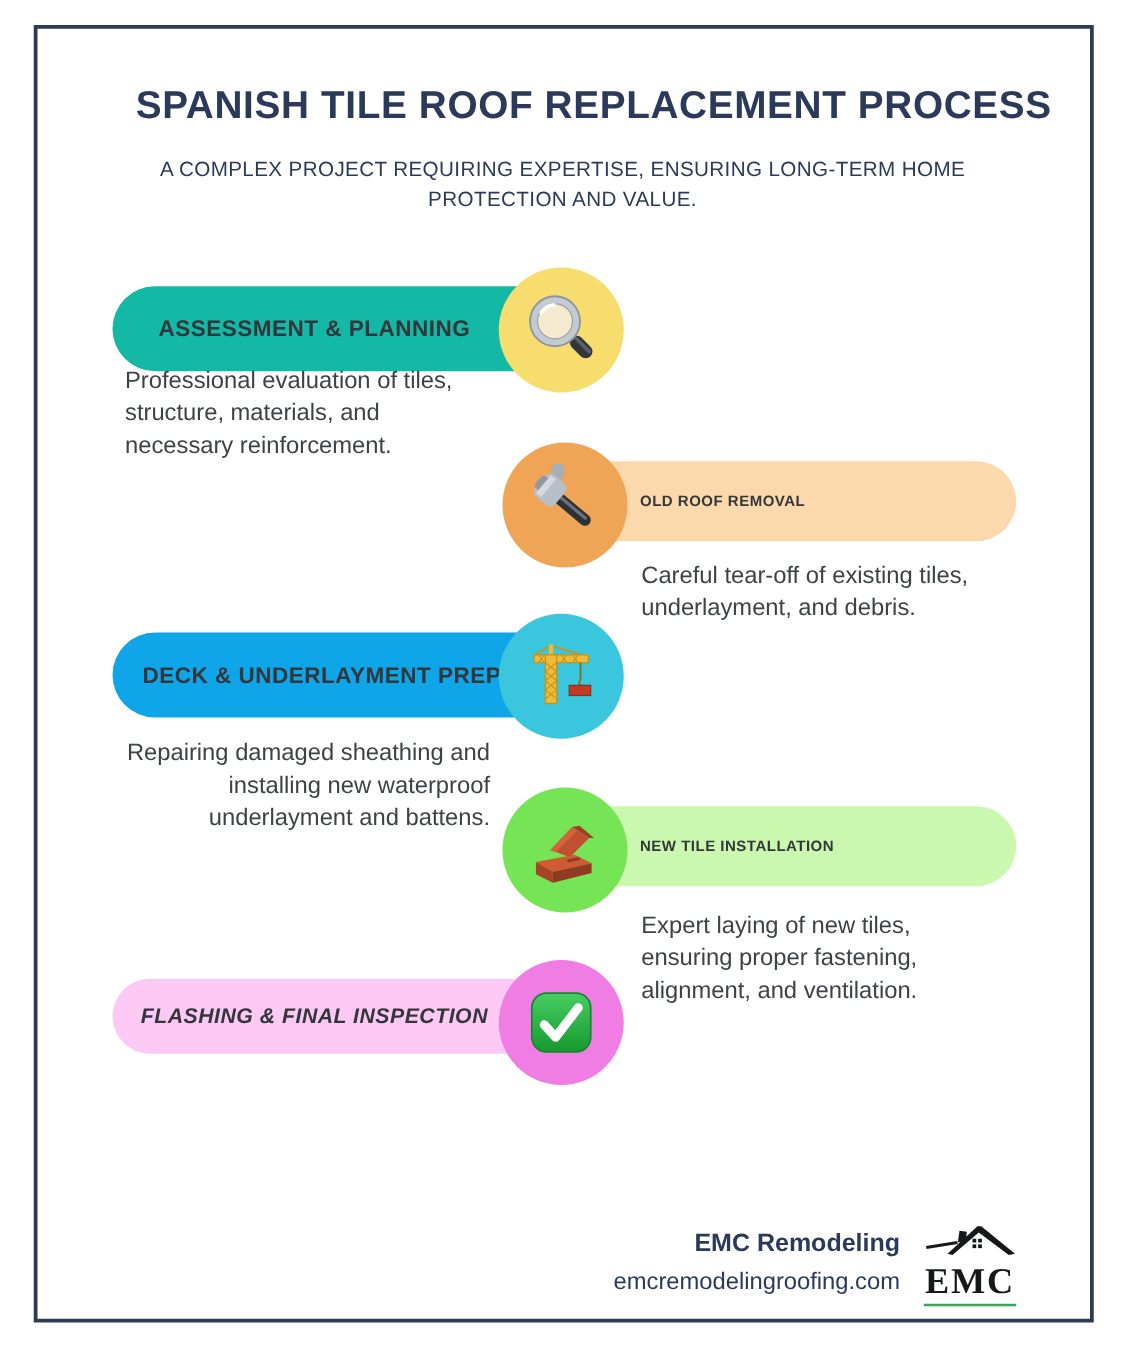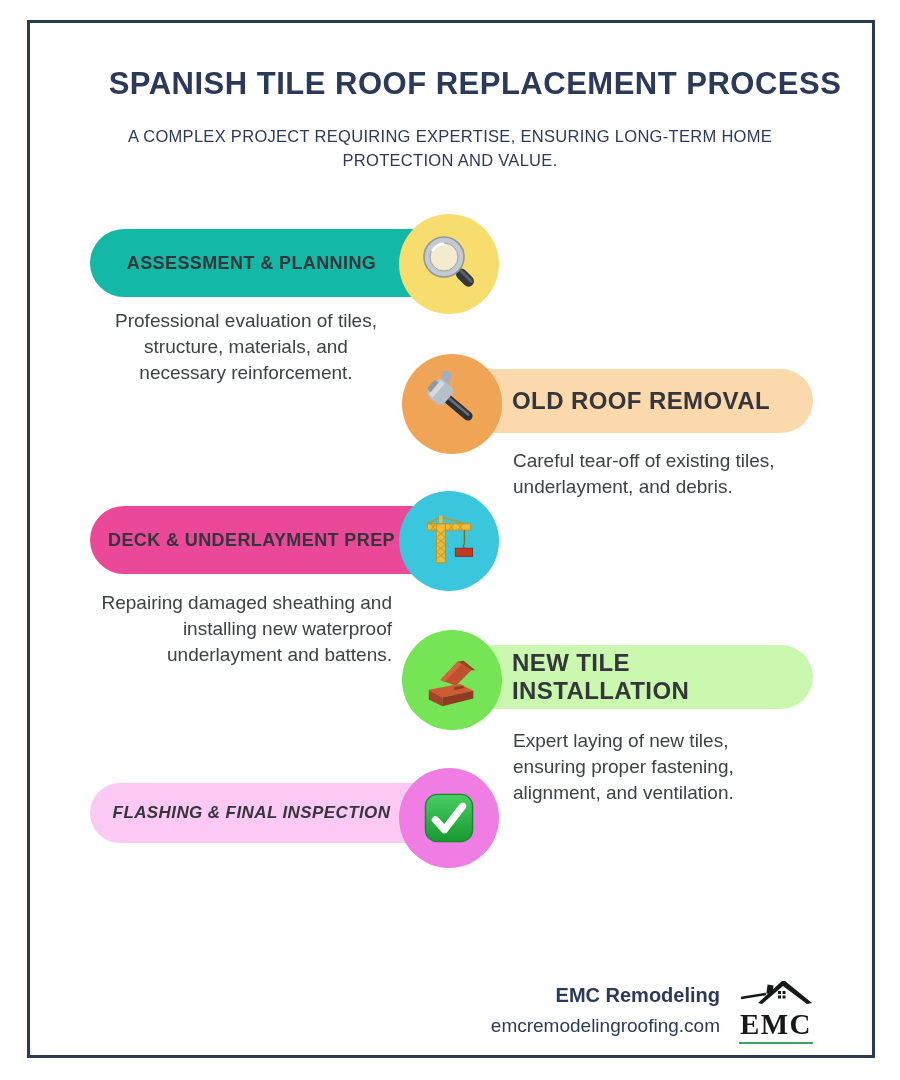--- a/index.html
+++ b/index.html
@@ -33,22 +33,22 @@
   }
   .desc{
     position:absolute;font-size:19px;line-height:26px;color:#3F4245;margin:0;
   }
   
   .p1{left:90px;top:229px;width:385px;height:68px;}  .c1{left:399px;top:214px;}
   .p2{left:458px;top:369px;width:355px;height:64px;} .c2{left:402px;top:354px;}
   .p3{left:90px;top:506px;width:385px;height:68px;}  .c3{left:399px;top:491px;}
   .p4{left:458px;top:645px;width:355px;height:64px;} .c4{left:402px;top:630px;}
   .p5{left:90px;top:783px;width:385px;height:60px;font-style:italic;}  .c5{left:399px;top:768px;}
-  .l1,.l3{font-size:18px;} .l2,.l4{font-size:24px;} .l5{font-size:17px;}
-  .d1{left:100px;top:308px;width:292px;text-align:center;}
+  .l1,.l3{font-size:18px;} .l2,.l4{font-size:12px;} .l5{font-size:17px;}
+  .d1{left:100px;top:292px;width:292px;text-align:left;}
   .d2{left:513px;top:448px;width:290px;text-align:left;}
   .d3{left:100px;top:590px;width:292px;text-align:right;}
   .d4{left:513px;top:728px;width:285px;text-align:left;}
   .d5{left:98px;top:863px;width:298px;text-align:right;}
   
   .footer-text{position:absolute;right:180px;top:984px;text-align:right;}
   .footer-company{font-size:20px;font-weight:bold;color:#2B3A5A;}
   .footer-website{font-size:19px;color:#2B3A5A;margin-top:8px;}
   .logo{position:absolute;left:738px;top:978px;width:76px;text-align:center;}
   .logo-emc{
@@ -93,21 +93,21 @@
         <rect x="26" y="24" width="30" height="2.5" rx="1" fill="#6B7178"></rect>
         <rect x="10" y="15" width="20" height="22" rx="5" fill="#B7BFC8"></rect>
         <path d="M12 15 C6 10 10 2 18 6 L22 15 Z" fill="#A6AEB7"></path>
         <rect x="8" y="20" width="8" height="12" rx="3" fill="#9098A1"></rect>
         <rect x="13" y="17" width="5" height="18" fill="#D4DAE0"></rect>
       </g>
     </svg>
   </div>
   <p class="desc d2">Careful tear-off of existing tiles, underlayment, and debris.</p>
 
-  <div class="pill pill-left p3" style="background: #ec4899;">
+  <div class="pill pill-left p3" style="background: #0ea5e9; justify-content: flex-end;">
     <span class="step-label l3">DECK &amp; UNDERLAYMENT PREP</span>
   </div>
   <div class="circle c3" style="background: rgb(58, 198, 220);">
     <svg width="58" height="58" viewBox="0 0 64 64">
       <line x1="23" y1="5" x2="8" y2="13" stroke="#C6931F" stroke-width="1.5"></line>
       <line x1="23" y1="5" x2="50" y2="13" stroke="#C6931F" stroke-width="1.5"></line>
       <rect x="21" y="4" width="4" height="10" fill="#EDBA3A"></rect>
       <rect x="8" y="13" width="48" height="7" fill="#EDBA3A" stroke="#C6931F" stroke-width="1.2"></rect>
       <path d="M12 13 l5 7 m0 -7 l-5 7 m10 -7 l5 7 m0 -7 l-5 7 m10 -7 l5 7 m0 -7 l-5 7 m10 -7 l5 7 m0 -7 l-5 7" stroke="#C6931F" stroke-width="1"></path>
       <rect x="18" y="13" width="10" height="43" fill="#EDBA3A" stroke="#C6931F" stroke-width="1.2"></rect>

